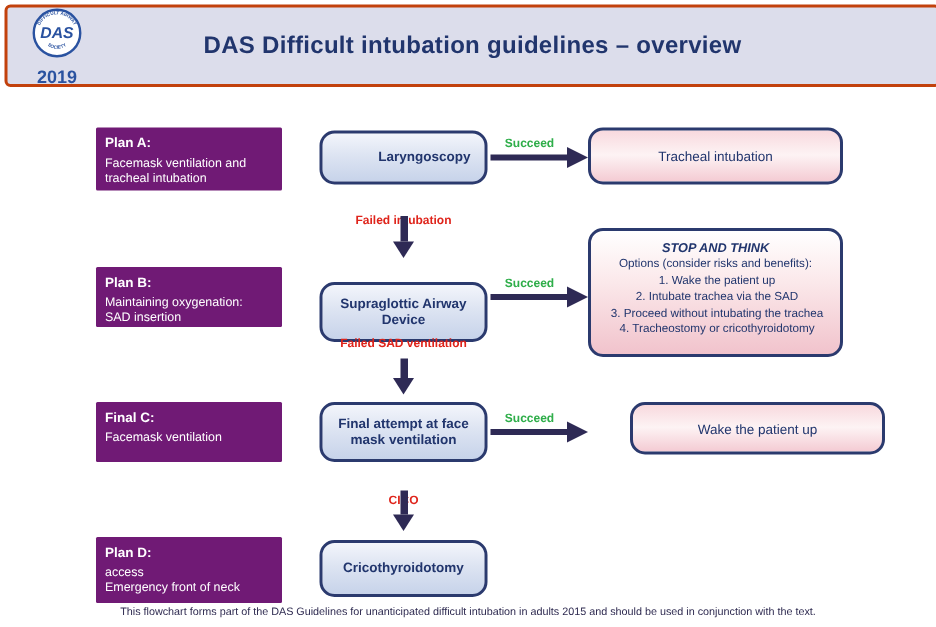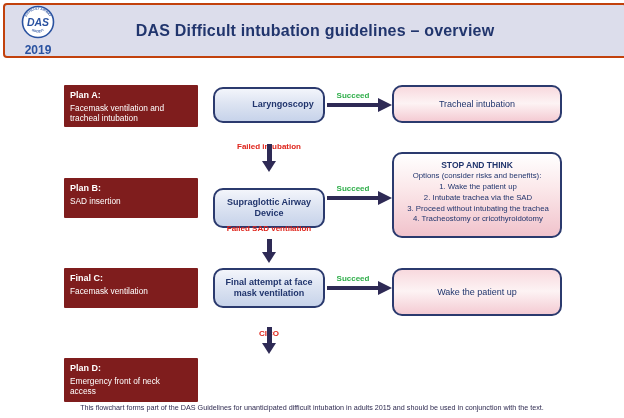--- a/index.html
+++ b/index.html
@@ -13,21 +13,21 @@
     background:#dcddeb;border:2px solid #c2410c;border-radius:4px;
     display:flex;align-items:center;justify-content:center;
   }
   .header-title{
     font-size:16px;font-weight:bold;color:#21356d;letter-spacing:.2px;
   }
   .logo-block{position:absolute;left:16px;top:5px;width:44px;text-align:center;}
   .logo-year{font-size:12px;font-weight:bold;color:#2a52a0;line-height:1;margin-top:1px;}
   
   .plan{
-    position:absolute;left:64px;width:134px;box-sizing:border-box;background:#7f1d1d;
+    position:absolute;left:64px;width:124px;box-sizing:border-box;background:#701a75;
     color:#ffffff;padding:5px 6px;font-size:8.3px;line-height:1.3;border-radius:1px;
   }
   .plan-title{font-weight:bold;font-size:9px;margin-bottom:1px;}
   
   .step{
     position:absolute;left:213px;width:112px;box-sizing:border-box;
     border:2px solid #2b3a6e;border-radius:10px;
     background:linear-gradient(180deg,#f3f5fb 0%,#dde4f2 45%,#c7d3ea 100%);
     color:#21356d;font-weight:bold;font-size:9px;line-height:1.25;
     display:flex;align-items:center;justify-content:center;text-align:center;padding:2px 4px;
@@ -39,21 +39,21 @@
     background:linear-gradient(180deg,#f8d9de 0%,#fdf3f4 48%,#f4cbd3 100%);
     color:#21356d;font-size:9px;display:flex;align-items:center;justify-content:center;
     text-align:center;padding:2px 6px;
   }
   .stopbox{
     position:absolute;left:392px;top:152px;width:170px;height:86px;box-sizing:border-box;
     border:2px solid #2b3a6e;border-radius:10px;
     background:linear-gradient(180deg,#ffffff 0%,#fbe8ea 42%,#f1c3cc 100%);
     color:#21356d;padding:6px 6px 4px 6px;font-size:7.8px;line-height:1.3;
   }
-  .stop-title{font-weight:bold;text-align:center;font-size:8.5px;}
+  .stop-title{font-weight:bold;text-align:center;font-size:8.5px;font-style:italic;}
   .stop-sub{text-align:center;margin-bottom:1px;}
   .stop-opt{text-align:center;padding-left:2px;line-height:1.38;}
   
   .succeed{
     position:absolute;left:327px;width:52px;text-align:center;
     color:#2fae4a;font-weight:bold;font-size:8px;
   }
   .fail{
     position:absolute;left:199px;width:140px;text-align:center;
     color:#df241b;font-weight:bold;font-size:8px;
@@ -110,20 +110,21 @@
   <div class="succeed" style="top:91px;">Succeed</div>
   <div class="hshaft" style="top:103px;"></div>
   <div class="hhead" style="top:98px;"></div>
   <div class="outcome" style="top:85px;height:38px;">Tracheal intubation</div>
   <div class="fail" style="top:130px;margin-top:12px;">Failed intubation</div>
   <div class="vshaft" style="top:144px;height:17px;"></div>
   <div class="vhead" style="top:161px;"></div>
 
   <div class="plan" style="top:178px;height:40px;">
     <div class="plan-title">Plan B:</div>
+    <div>Maintaining oxygenation:</div>
     <div>SAD insertion</div>
   </div>
   <div class="step" style="top:188px;height:40px;">Supraglottic Airway Device</div>
   <div class="succeed" style="top:184px;">Succeed</div>
   <div class="hshaft" style="top:196px;"></div>
   <div class="hhead" style="top:191px;"></div>
 
   <div class="stopbox">
     <div class="stop-title">STOP AND THINK</div>
     <div class="stop-sub">Options (consider risks and benefits):</div>
@@ -138,26 +139,27 @@
   <div class="vhead" style="top:252px;"></div>
 
   <div class="plan" style="top:268px;height:40px;">
     <div class="plan-title">Final C:</div>
     <div>Facemask ventilation</div>
   </div>
   <div class="step" style="top:268px;height:40px;">Final attempt at face mask ventilation</div>
   <div class="succeed" style="top:274px;">Succeed</div>
   <div class="hshaft" style="top:286px;"></div>
   <div class="hhead" style="top:281px;"></div>
-  <div class="outcome" style="top:268px;height:48px;">Wake the patient up</div>
+  <div class="outcome" style="top:268px;height:35px;margin-left:28px;">Wake the patient up</div>
   <div class="fail" style="top:305px;margin-top:24px;">CICO</div>
   <div class="vshaft" style="top:327px;height:16px;"></div>
   <div class="vhead" style="top:343px;"></div>
 
   <div class="plan" style="top:358px;height:44px;">
     <div class="plan-title">Plan D:</div>
+    <div>access</div>
     <div>Emergency front of neck</div>
-    <div>access</div>
   </div>
+  <div class="step" style="top:360px;height:38px;">Cricothyroidotomy</div>
 
   <div class="footer">This flowchart forms part of the DAS Guidelines for unanticipated difficult intubation in adults 2015 and should be used in conjunction with the text.</div>
 
 </div>
 
 </body></html>

